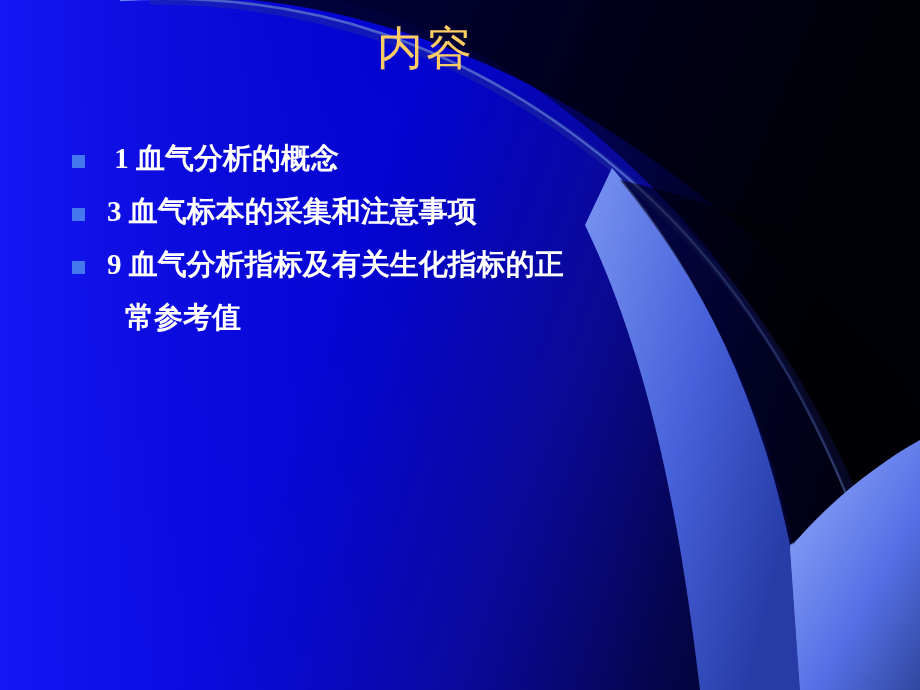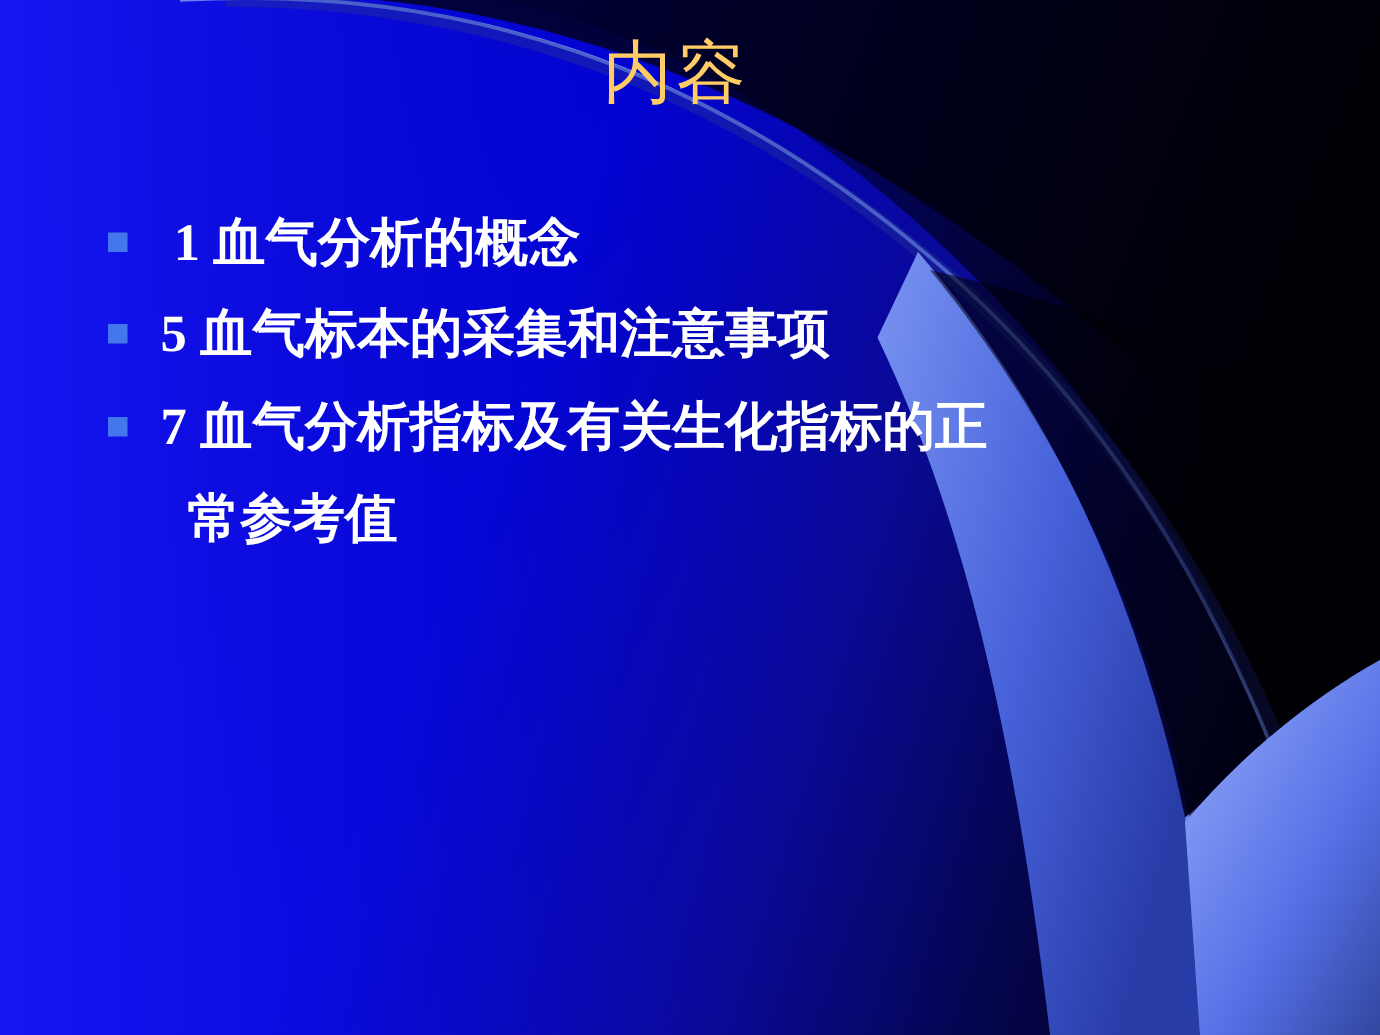--- a/index.html
+++ b/index.html
@@ -27,21 +27,20 @@
     position: absolute;
     top: 18px;
     left: 0;
     width: 852px;
     text-align: center;
     font-size: 46px;
     color: #ffcc66;
     letter-spacing: 3px;
     font-family: "Liberation Serif", serif;
     z-index: 5;
-    padding-left: 25px;
   }
   .bullet-list {
     position: absolute;
     top: 138px;
     left: 60px;
     width: 800px;
     z-index: 5;
   }
   .bullet-row {
     display: flex;
@@ -54,21 +53,21 @@
     height: 13px;
     background: #4477ee;
     margin-top: 17px;
     margin-right: 22px;
     margin-left: 12px;
   }
   .bullet-marker.hidden {
     visibility: hidden;
   }
   .bullet-text {
-    font-size: 35px;
+    font-size: 29px;
     color: #ffffff;
     font-family: "Liberation Serif", serif;
     line-height: 1.38;
     font-weight: bold;
     white-space: pre-wrap;
   }
   .bullet-text.cont {
     padding-left: 18px;
     text-align: center;
   }
@@ -134,25 +133,25 @@
 
   <div class="slide-title">内容</div>
 
   <div class="bullet-list">
     <div class="bullet-row">
       <span class="bullet-marker"></span>
       <span class="bullet-text"> 1 血气分析的概念</span>
     </div>
     <div class="bullet-row">
       <span class="bullet-marker"></span>
-      <span class="bullet-text">5 血气标本的采集和注意事项</span>
+      <span class="bullet-text">3 血气标本的采集和注意事项</span>
     </div>
     <div class="bullet-row">
       <span class="bullet-marker"></span>
-      <span class="bullet-text">7 血气分析指标及有关生化指标的正</span>
+      <span class="bullet-text">9 血气分析指标及有关生化指标的正</span>
     </div>
     <div class="bullet-row">
       <span class="bullet-marker hidden"></span>
       <span class="bullet-text cont">常参考值</span>
     </div>
   </div>
 
 </div>
 
 </body></html>

